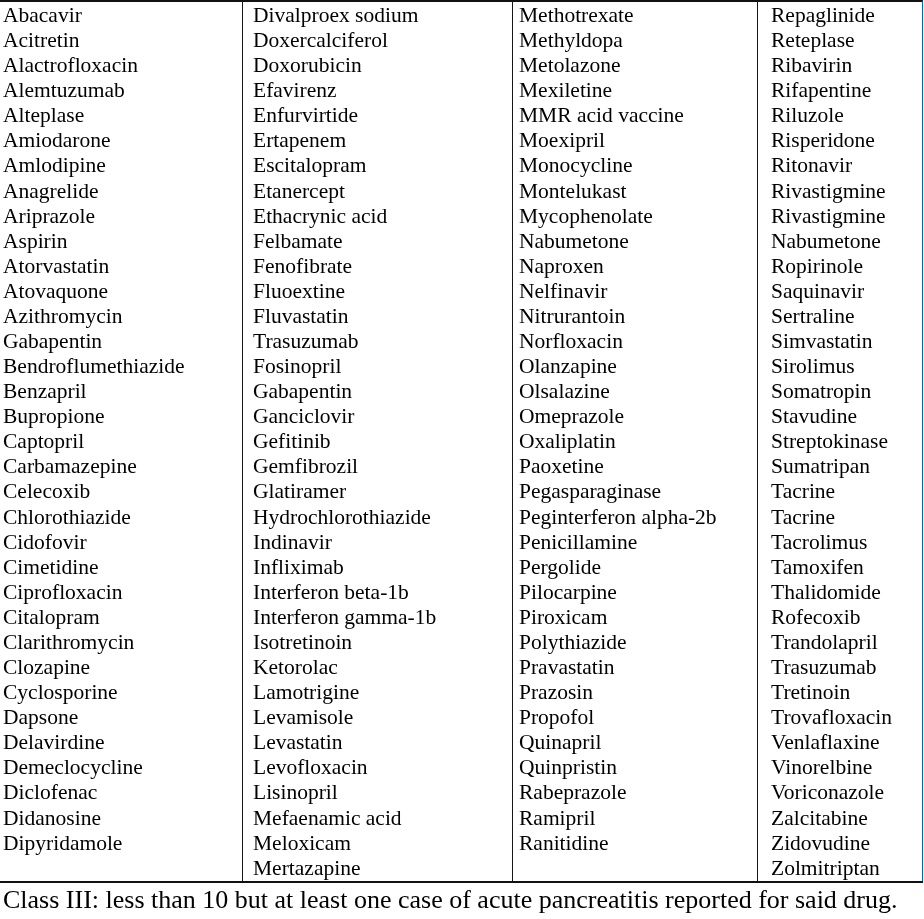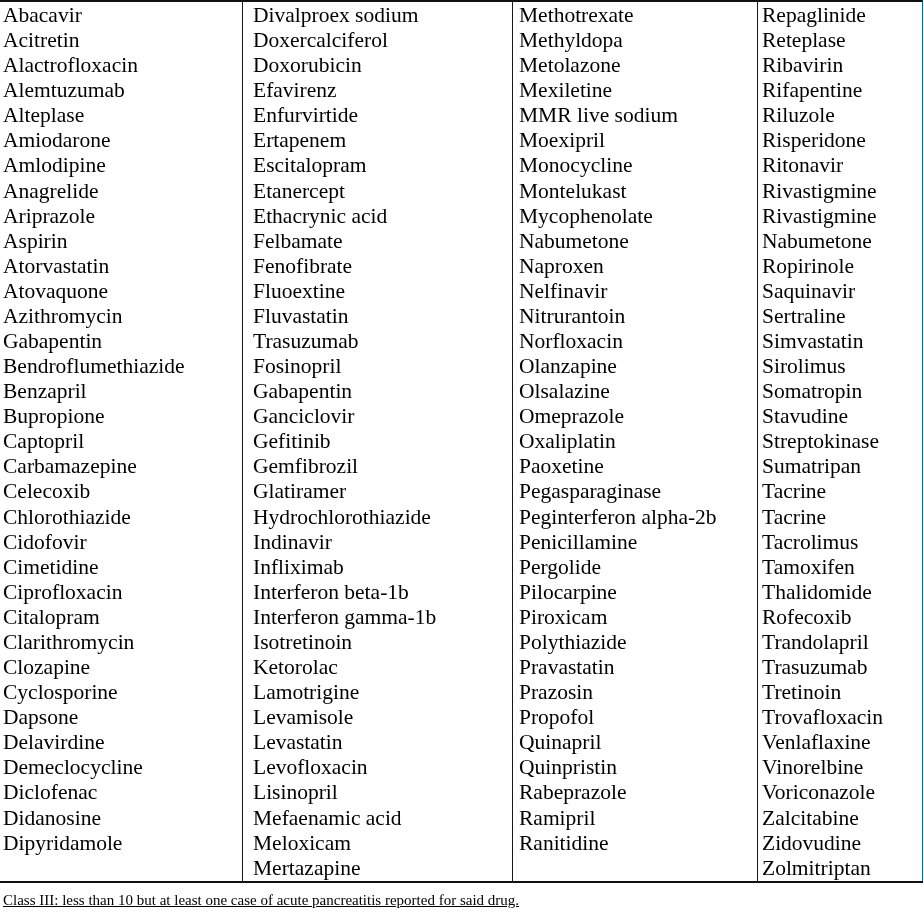--- a/index.html
+++ b/index.html
@@ -32,39 +32,38 @@
     height: 100%;
     overflow: hidden;
     padding-top: 1px;
   }
   .col + .col {
     border-left: 1px solid #161616;
   }
   .col-1 { width: 242px; padding-left: 3px;  }
   .col-2 { width: 270px; padding-left: 10px; }
   .col-3 { width: 245px; padding-left: 6px;  }
-  .col-4 { flex: 1;      padding-left: 4px; }
+  .col-4 { flex: 1;      padding-left: 13px; }
   .cell {
     height: 25.08px;
     line-height: 25.08px;
     font-size: 21.5px;
     white-space: nowrap;
     overflow: hidden;
   }
   .footnote-row {
     box-sizing: border-box;
     width: 923px;
     border-top: 2px solid #111111;
     padding: 4px 0 0 3px;
   }
   .footnote-text {
-    font-size: 15px;
+    font-size: 26px;
     line-height: 26px;
     white-space: nowrap;
-    text-decoration: underline;
   }
 </style>
 </head>
 <body>
 
 <div class="page">
 
   <div class="tbl-body">
     <div class="col col-1">
         <div class="cell">Abacavir</div>
@@ -137,21 +136,21 @@
         <div class="cell">Lisinopril</div>
         <div class="cell">Mefaenamic acid</div>
         <div class="cell">Meloxicam</div>
         <div class="cell">Mertazapine</div>
       </div>
     <div class="col col-3">
         <div class="cell">Methotrexate</div>
         <div class="cell">Methyldopa</div>
         <div class="cell">Metolazone</div>
         <div class="cell">Mexiletine</div>
-        <div class="cell">MMR live sodium</div>
+        <div class="cell">MMR acid vaccine</div>
         <div class="cell">Moexipril</div>
         <div class="cell">Monocycline</div>
         <div class="cell">Montelukast</div>
         <div class="cell">Mycophenolate</div>
         <div class="cell">Nabumetone</div>
         <div class="cell">Naproxen</div>
         <div class="cell">Nelfinavir</div>
         <div class="cell">Nitrurantoin</div>
         <div class="cell">Norfloxacin</div>
         <div class="cell">Olanzapine</div>

